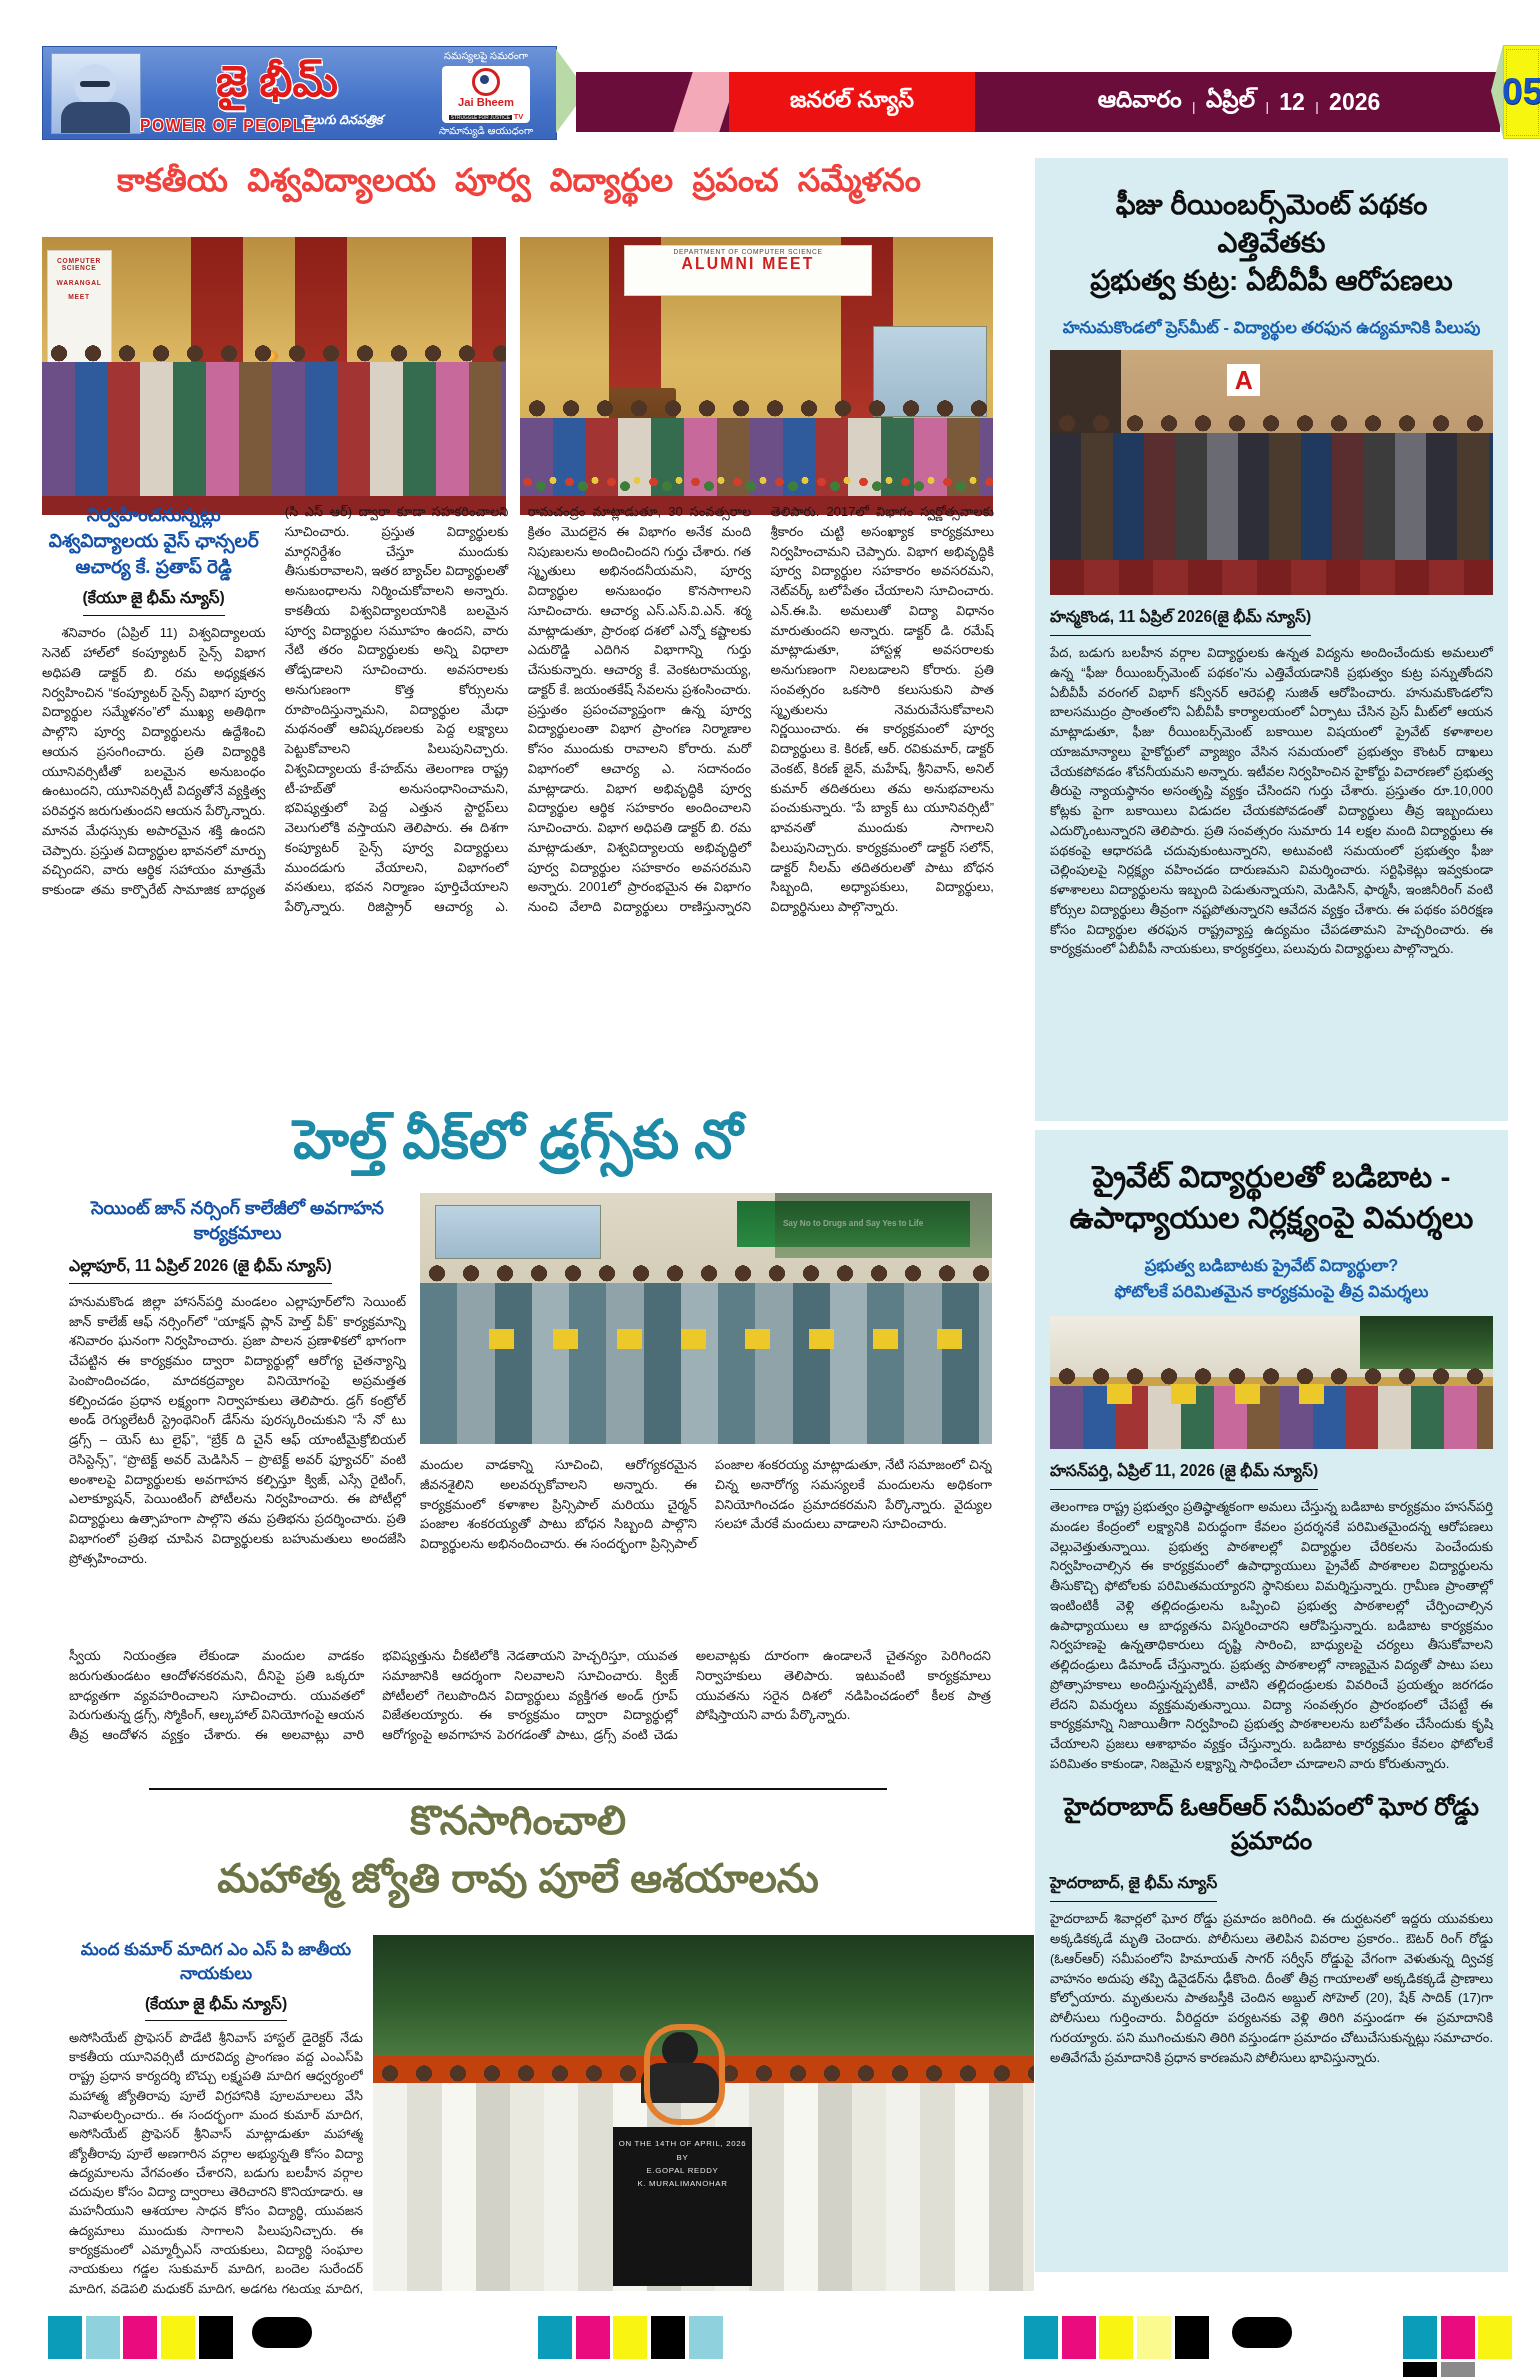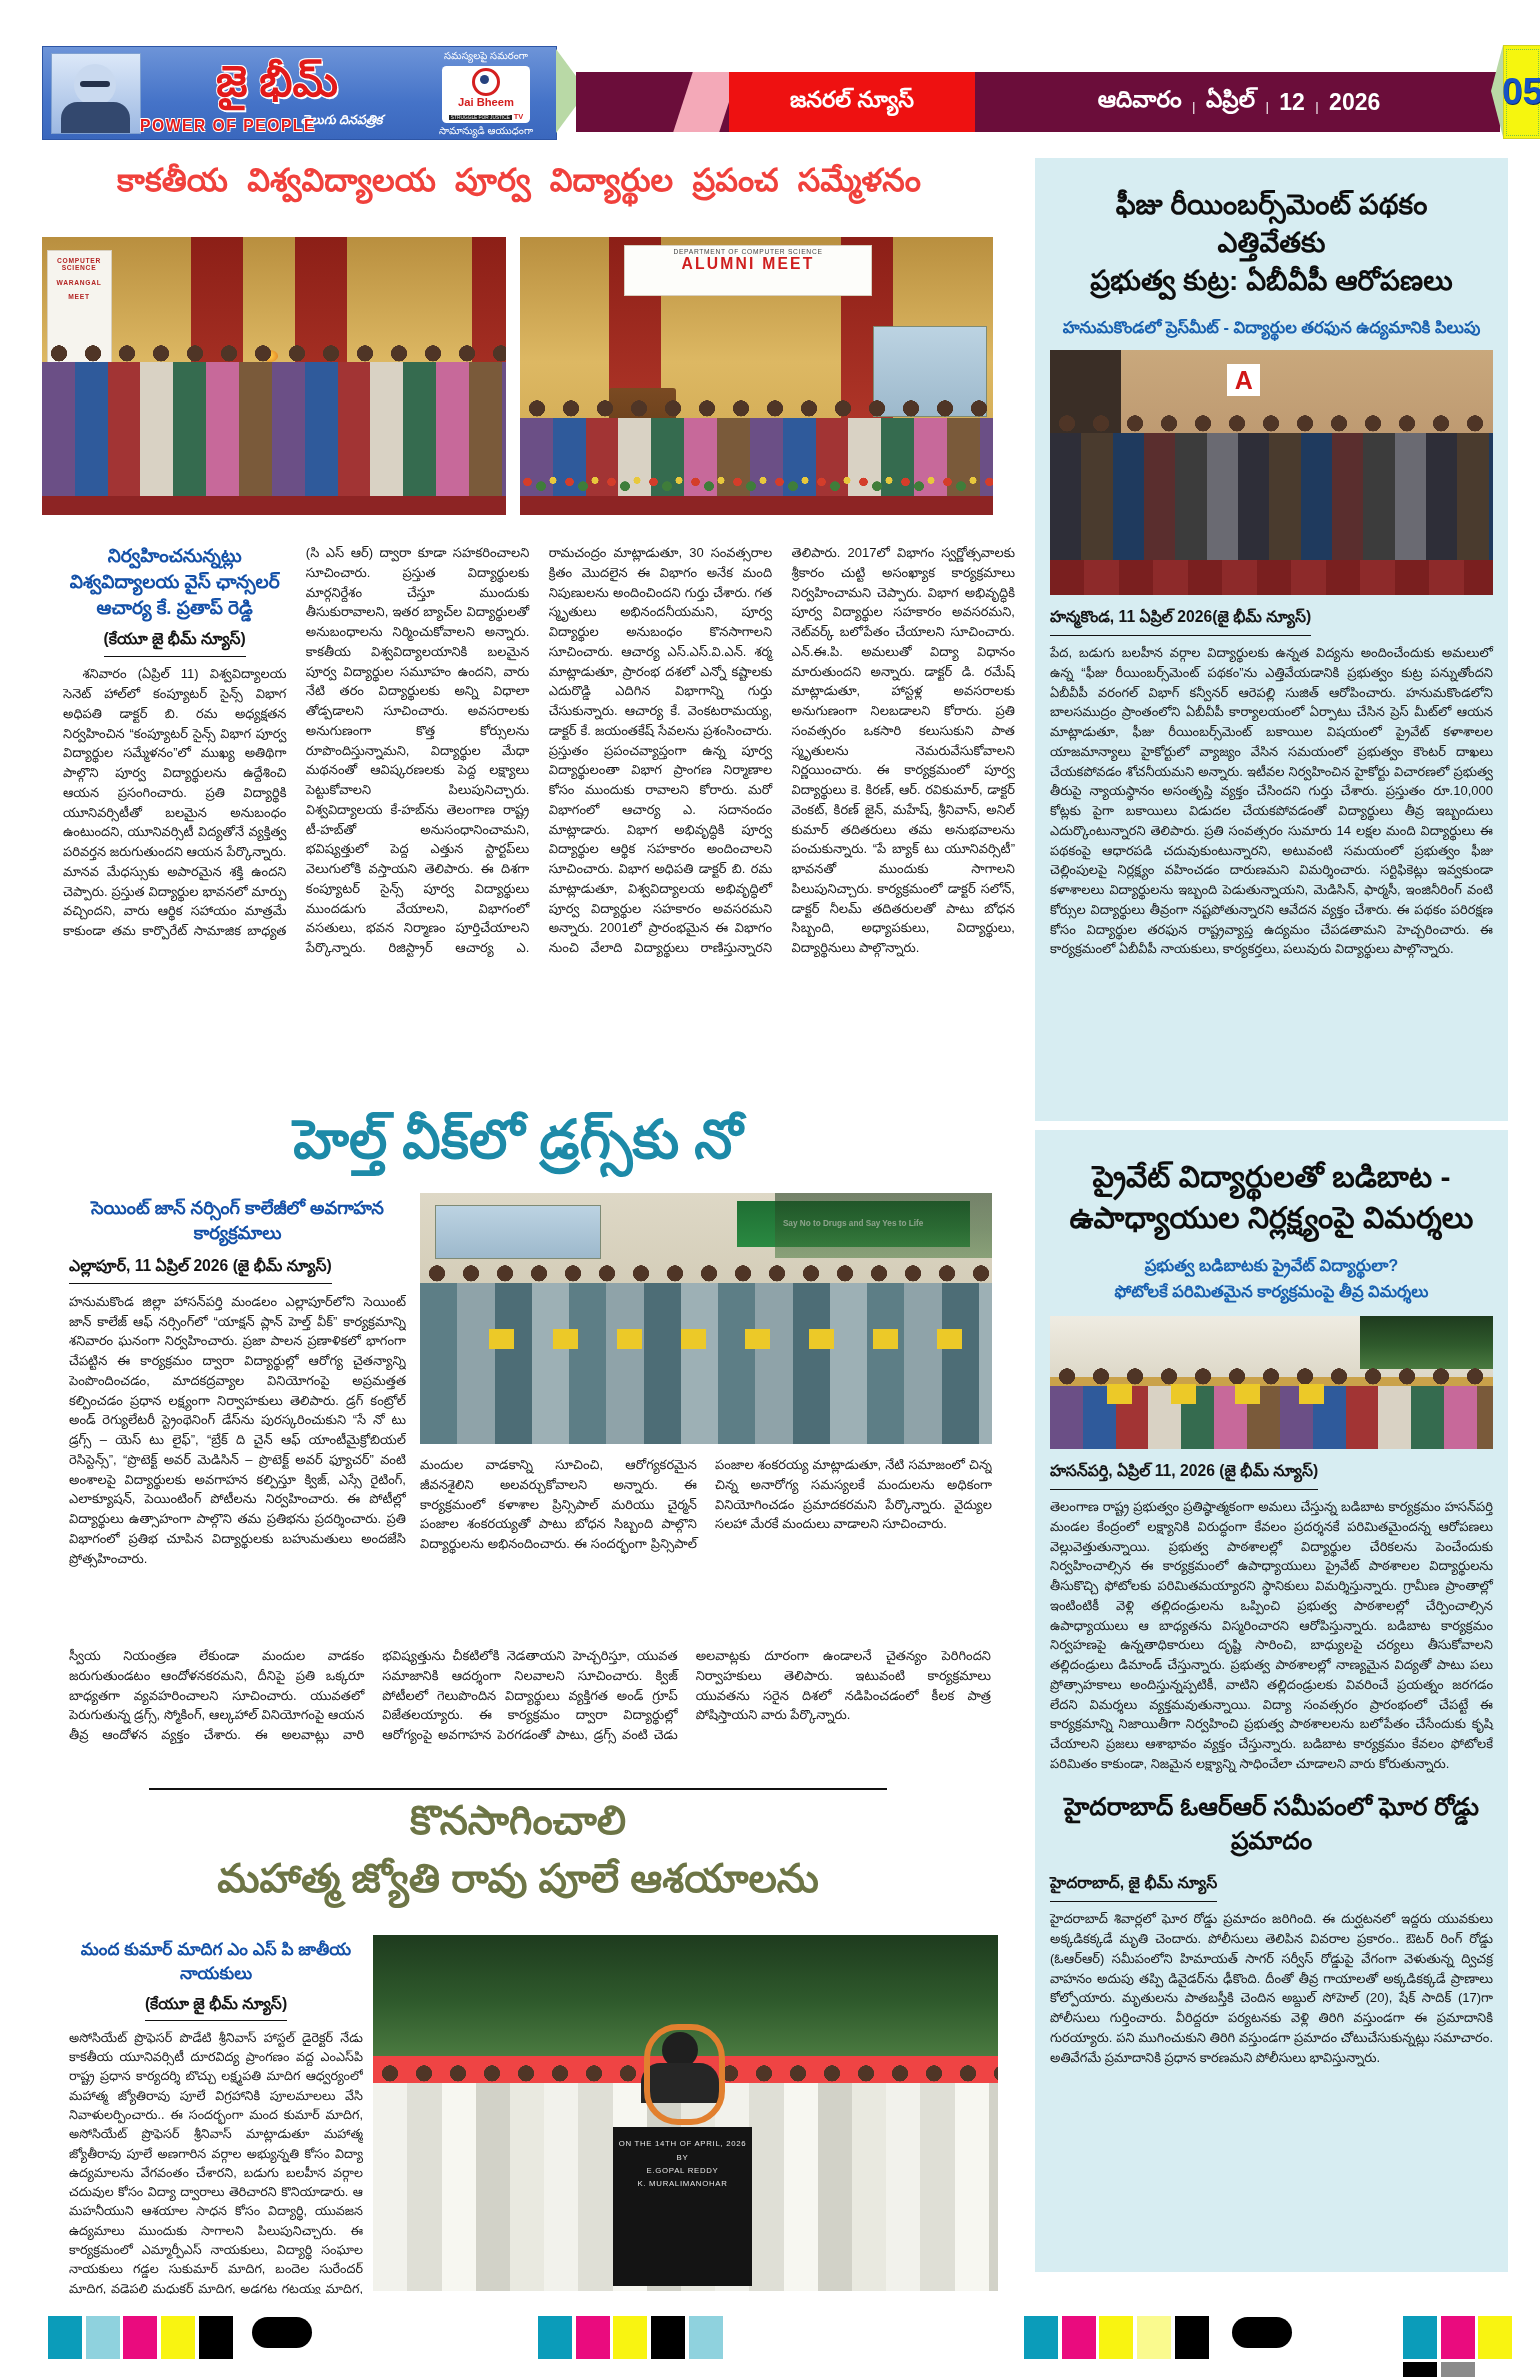--- a/index.html
+++ b/index.html
@@ -177,21 +177,21 @@
     </div>
     <div class="podium" style="left:89px;bottom:45px;"></div>
     <div class="crowd" style="height:42%;">
       <div class="heads"></div>
       <div class="bodies mix"></div>
     </div>
     <div class="flowers"></div>
     <div class="floor"></div>
   </div>
 
-  <div class="abs cols4" style="left:42px;top:543px;width:952px;height:583px;margin-left:21px;">
+  <div class="abs cols4" style="left:42px;top:502px;width:952px;height:583px;">
     <p class="art-subhead">నిర్వహించనున్నట్లు విశ్వవిద్యాలయ వైస్ ఛాన్సలర్ ఆచార్య కే. ప్రతాప్ రెడ్డి</p>
     <p class="art-credit"><span>(కేయూ జై భీమ్ న్యూస్)</span></p>
     <p class="bodytxt indent">శనివారం (ఏప్రిల్ 11) విశ్వవిద్యాలయ సెనెట్ హాల్‌లో కంప్యూటర్ సైన్స్ విభాగ అధిపతి డాక్టర్ బి. రమ అధ్యక్షతన నిర్వహించిన “కంప్యూటర్ సైన్స్ విభాగ పూర్వ విద్యార్థుల సమ్మేళనం”లో ముఖ్య అతిథిగా పాల్గొని పూర్వ విద్యార్థులను ఉద్దేశించి ఆయన ప్రసంగించారు. ప్రతి విద్యార్థికి యూనివర్సిటీతో బలమైన అనుబంధం ఉంటుందని, యూనివర్సిటీ విద్యతోనే వ్యక్తిత్వ పరివర్తన జరుగుతుందని ఆయన పేర్కొన్నారు. మానవ మేధస్సుకు అపారమైన శక్తి ఉందని చెప్పారు. ప్రస్తుత విద్యార్థుల భావనలో మార్పు వచ్చిందని, వారు ఆర్థిక సహాయం మాత్రమే కాకుండా తమ కార్పొరేట్ సామాజిక బాధ్యత (సి ఎస్ ఆర్) ద్వారా కూడా సహకరించాలని సూచించారు. ప్రస్తుత విద్యార్థులకు మార్గనిర్దేశం చేస్తూ ముందుకు తీసుకురావాలని, ఇతర బ్యాచ్‌ల విద్యార్థులతో అనుబంధాలను నిర్మించుకోవాలని అన్నారు. కాకతీయ విశ్వవిద్యాలయానికి బలమైన పూర్వ విద్యార్థుల సమూహం ఉందని, వారు నేటి తరం విద్యార్థులకు అన్ని విధాలా తోడ్పడాలని సూచించారు. అవసరాలకు అనుగుణంగా కొత్త కోర్సులను రూపొందిస్తున్నామని, విద్యార్థుల మేధా మథనంతో ఆవిష్కరణలకు పెద్ద లక్ష్యాలు పెట్టుకోవాలని పిలుపునిచ్చారు. విశ్వవిద్యాలయ కే-హబ్‌ను తెలంగాణ రాష్ట్ర టీ-హబ్‌తో అనుసంధానించామని, భవిష్యత్తులో పెద్ద ఎత్తున స్టార్టప్‌లు వెలుగులోకి వస్తాయని తెలిపారు. ఈ దిశగా కంప్యూటర్ సైన్స్ పూర్వ విద్యార్థులు ముందడుగు వేయాలని, విభాగంలో వసతులు, భవన నిర్మాణం పూర్తిచేయాలని పేర్కొన్నారు. రిజిస్ట్రార్ ఆచార్య ఎ. రామచంద్రం మాట్లాడుతూ, 30 సంవత్సరాల క్రితం మొదలైన ఈ విభాగం అనేక మంది నిపుణులను అందించిందని గుర్తు చేశారు. గత స్మృతులు అభినందనీయమని, పూర్వ విద్యార్థుల అనుబంధం కొనసాగాలని సూచించారు. ఆచార్య ఎస్.ఎస్.వి.ఎన్. శర్మ మాట్లాడుతూ, ప్రారంభ దశలో ఎన్నో కష్టాలకు ఎదురొడ్డి ఎదిగిన విభాగాన్ని గుర్తు చేసుకున్నారు. ఆచార్య కే. వెంకటరామయ్య, డాక్టర్ కే. జయంతకేష్ సేవలను ప్రశంసించారు. ప్రస్తుతం ప్రపంచవ్యాప్తంగా ఉన్న పూర్వ విద్యార్థులంతా విభాగ ప్రాంగణ నిర్మాణాల కోసం ముందుకు రావాలని కోరారు. మరో విభాగంలో ఆచార్య ఎ. సదానందం మాట్లాడారు. విభాగ అభివృద్ధికి పూర్వ విద్యార్థుల ఆర్థిక సహకారం అందించాలని సూచించారు. విభాగ అధిపతి డాక్టర్ బి. రమ మాట్లాడుతూ, విశ్వవిద్యాలయ అభివృద్ధిలో పూర్వ విద్యార్థుల సహకారం అవసరమని అన్నారు. 2001లో ప్రారంభమైన ఈ విభాగం నుంచి వేలాది విద్యార్థులు రాణిస్తున్నారని తెలిపారు. 2017లో విభాగం స్వర్ణోత్సవాలకు శ్రీకారం చుట్టి అసంఖ్యాక కార్యక్రమాలు నిర్వహించామని చెప్పారు. విభాగ అభివృద్ధికి పూర్వ విద్యార్థుల సహకారం అవసరమని, నెట్‌వర్క్ బలోపేతం చేయాలని సూచించారు. ఎన్.ఈ.పి. అమలుతో విద్యా విధానం మారుతుందని అన్నారు. డాక్టర్ డి. రమేష్ మాట్లాడుతూ, హాస్టళ్ల అవసరాలకు అనుగుణంగా నిలబడాలని కోరారు. ప్రతి సంవత్సరం ఒకసారి కలుసుకుని పాత స్మృతులను నెమరువేసుకోవాలని నిర్ణయించారు. ఈ కార్యక్రమంలో పూర్వ విద్యార్థులు కె. కిరణ్, ఆర్. రవికుమార్, డాక్టర్ వెంకట్, కిరణ్ జైన్, మహేష్, శ్రీనివాస్, అనిల్ కుమార్ తదితరులు తమ అనుభవాలను పంచుకున్నారు. “పే బ్యాక్ టు యూనివర్సిటీ” భావనతో ముందుకు సాగాలని పిలుపునిచ్చారు. కార్యక్రమంలో డాక్టర్ సలోన్, డాక్టర్ నీలమ్ తదితరులతో పాటు బోధన సిబ్బంది, అధ్యాపకులు, విద్యార్థులు, విద్యార్థినులు పాల్గొన్నారు.</p>
   </div>
 
   <div class="abs headline-health">హెల్త్ వీక్‌లో డ్రగ్స్‌కు నో</div>
 
   <div class="abs" style="left:69px;top:1196px;width:337px;height:438px;overflow:hidden;">
     <p class="art-subhead" style="font-size:18px;">సెయింట్ జాన్ నర్సింగ్ కాలేజీలో అవగాహన కార్యక్రమాలు</p>
     <div class="datetag"><span>ఎల్లాపూర్, 11 ఏప్రిల్ 2026 (జై భీమ్ న్యూస్)</span></div>
@@ -222,21 +222,21 @@
     <div>కొనసాగించాలి</div>
     <div>మహాత్మ జ్యోతి రావు పూలే ఆశయాలను</div>
   </div>
 
   <div class="abs" style="left:69px;top:1938px;width:294px;height:356px;overflow:hidden;">
     <p class="art-subhead" style="font-size:17px;">మంద కుమార్ మాదిగ ఎం ఎస్ పి జాతీయ నాయకులు</p>
     <p class="art-credit"><span>(కేయూ జై భీమ్ న్యూస్)</span></p>
     <p class="bodytxt" style="font-size:12.7px;">అసోసియేట్ ప్రొఫెసర్ పొడేటి శ్రీనివాస్ హాస్టల్ డైరెక్టర్ నేడు కాకతీయ యూనివర్సిటీ దూరవిద్య ప్రాంగణం వద్ద ఎంఎస్‌పి రాష్ట్ర ప్రధాన కార్యదర్శి బొచ్చు లక్ష్మపతి మాదిగ ఆధ్వర్యంలో మహాత్మ జ్యోతిరావు పూలే విగ్రహానికి పూలమాలలు వేసి నివాళులర్పించారు.. ఈ సందర్భంగా మంద కుమార్ మాదిగ, అసోసియేట్ ప్రొఫెసర్ శ్రీనివాస్ మాట్లాడుతూ మహాత్మ జ్యోతీరావు పూలే అణగారిన వర్గాల అభ్యున్నతి కోసం విద్యా ఉద్యమాలను వేగవంతం చేశారని, బడుగు బలహీన వర్గాల చదువుల కోసం విద్యా ద్వారాలు తెరిచారని కొనియాడారు. ఆ మహనీయుని ఆశయాల సాధన కోసం విద్యార్థి, యువజన ఉద్యమాలు ముందుకు సాగాలని పిలుపునిచ్చారు. ఈ కార్యక్రమంలో ఎమ్మార్పీఎస్ నాయకులు, విద్యార్థి సంఘాల నాయకులు గడ్డల సుకుమార్ మాదిగ, బందెల సురేందర్ మాదిగ, వడ్డెపల్లి మధుకర్ మాదిగ, అడ్డగట్ల గట్టయ్య మాదిగ, పవన్ మాదిగ తదితరులు పాల్గొన్నారు...</p>
   </div>
 
-  <div class="photo" style="left:373px;top:1935px;width:625px;height:356px;background:#ef4444;">
+  <div class="photo" style="left:373px;top:1935px;width:625px;height:356px;background:#c2410c;padding-left:36px;">
     <div class="trees" style="height:34%;"></div>
     <div class="crowd" style="height:64%;">
       <div class="heads"></div>
       <div class="bodies white"></div>
     </div>
     <div class="bust" style="left:262px;top:97px;">
       <div class="bhead"></div>
       <div class="bshould"></div>
     </div>
     <div class="garland" style="left:271px;top:89px;"></div>

